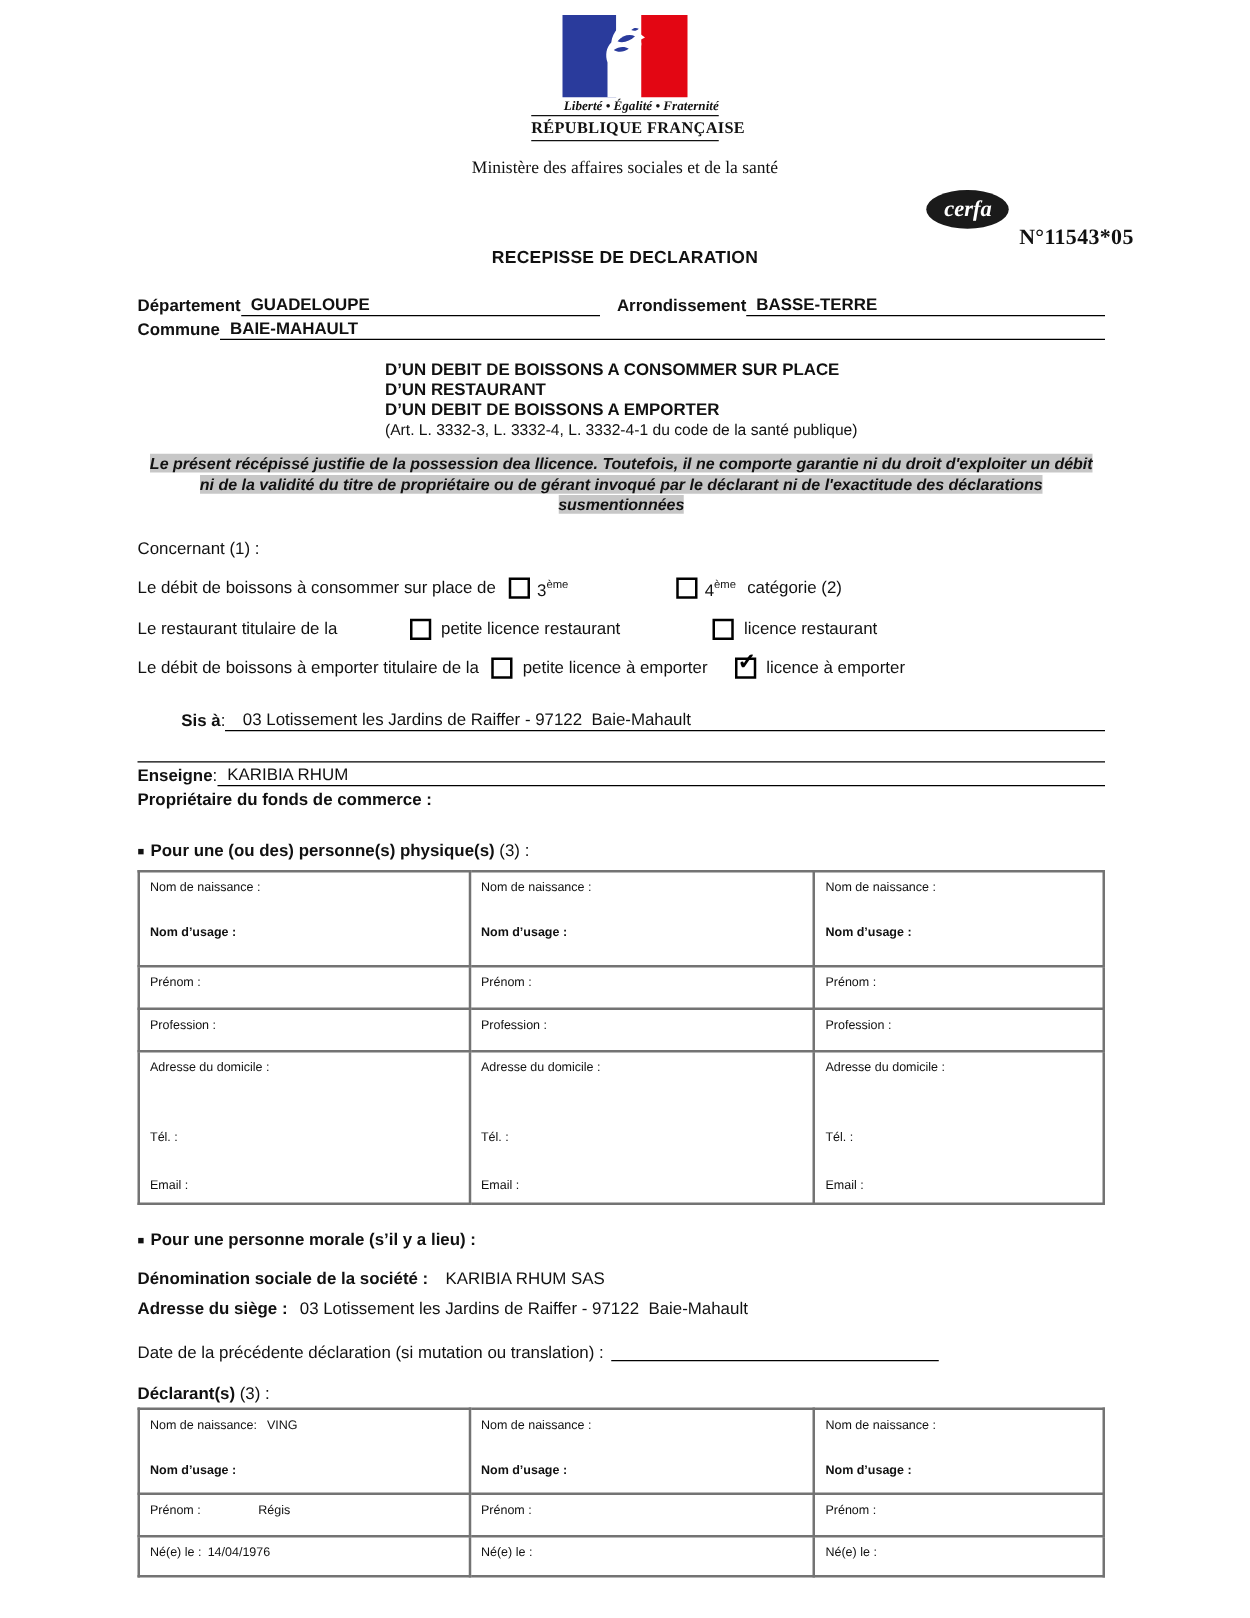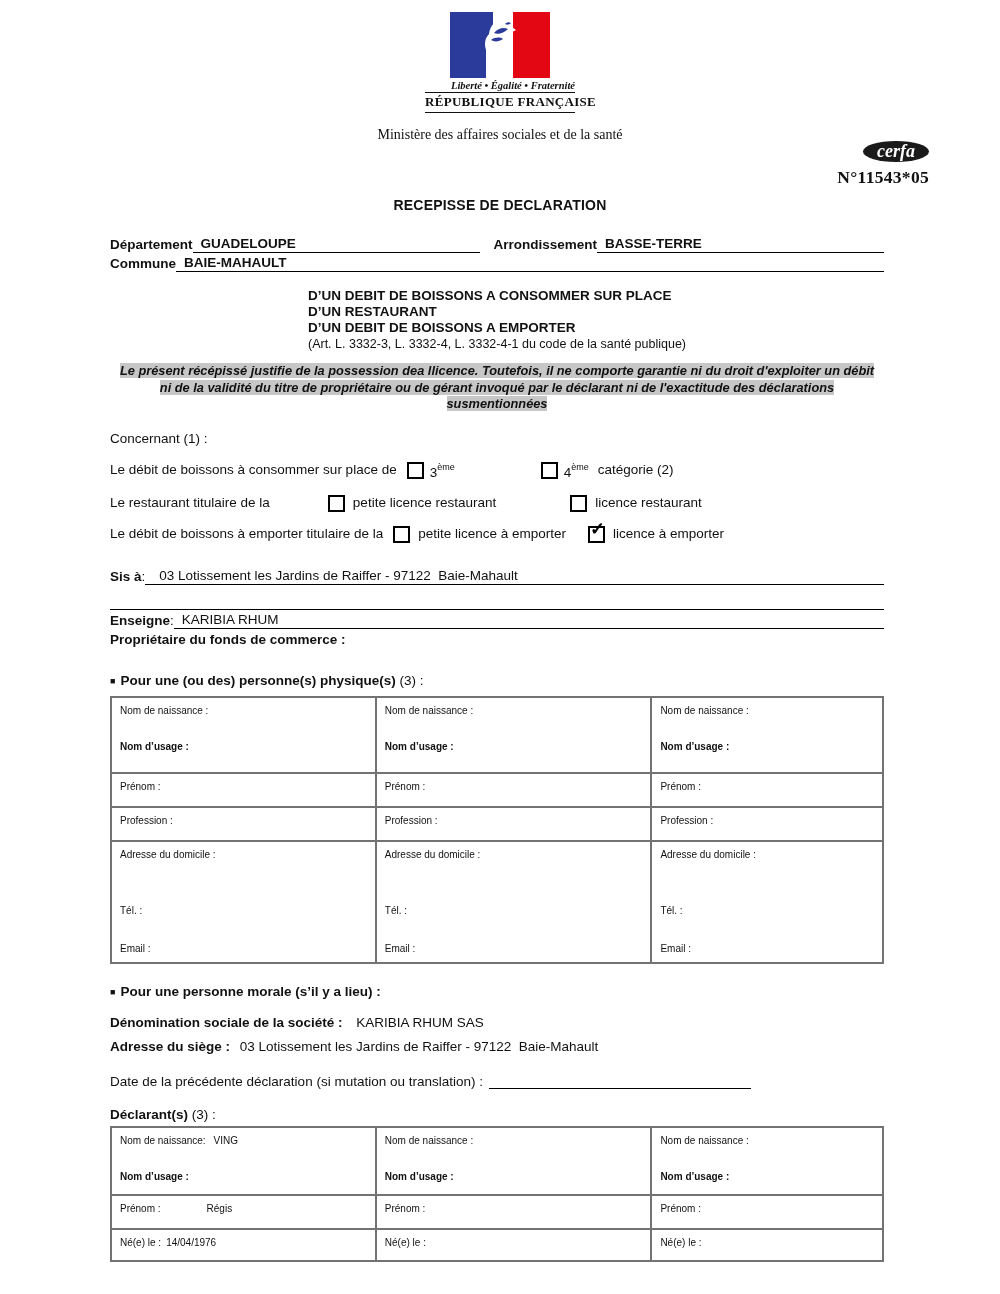--- a/index.html
+++ b/index.html
@@ -27,31 +27,31 @@
     font-family:"Liberation Serif", serif;
     font-weight:bold;font-size:13px;letter-spacing:.3px;
     border-bottom:1.5px solid #111;padding:1px 0 2px 0;white-space:nowrap;
   }
   .ministry{
     font-family:"Liberation Serif", serif;
     font-size:14px;text-align:center;margin-top:14px;
   }
   .cerfa-row{
     display:flex;justify-content:flex-end;align-items:flex-end;
-    padding-right:71px;margin-top:6px;height:34px;flex-direction:column;
+    padding-right:93px;margin-top:6px;height:34px;
   }
   .cerfa-ellipse{
     display:inline-flex;align-items:center;justify-content:center;
     width:66px;height:31px;background:#1a1a1a;border-radius:50%;
     color:#fff;font-family:"Liberation Serif", serif;
     font-style:italic;font-weight:bold;font-size:18px;
   }
   .cerfa-number{
     font-family:"Liberation Serif", serif;font-weight:bold;font-size:17.5px;
-    margin-left:8px;position:relative;top:5px;letter-spacing:.3px;
+    margin-left:8px;position:relative;top:17px;letter-spacing:.3px;
   }
 
   .doc-title{font-weight:bold;font-size:14px;text-align:center;margin-top:14px;letter-spacing:.2px;}
 
   
   .cb{
     display:inline-block;width:13px;height:13px;border:2px solid #000;
     position:relative;vertical-align:-2px;background:#fff;flex:none;
   }
   .cb.checked::after{
@@ -90,21 +90,21 @@
     font-style:italic;font-weight:bold;font-size:12.8px;line-height:1.3;
   }
 
   
   .concerning{margin-top:18px;}
   .c-row{display:flex;align-items:center;margin-top:13px;line-height:18px;}
   .c-row sup{font-size:9px;position:relative;top:-1px;}
 
   
   .sis{margin-top:24px;}
-  .sis-line{display:flex;align-items:flex-end;line-height:17px;}
+  .sis-line{display:flex;align-items:flex-end;line-height:17px;margin-left:35px;}
   .empty-ul{border-bottom:1.5px solid #000;height:17px;margin-top:7px;}
   .ens-line{display:flex;align-items:flex-end;line-height:17px;margin-top:1px;}
 
   
   .sec-head{margin-top:24px;font-size:13.5px;}
   .bullet{font-size:9px;vertical-align:1px;margin-right:5px;}
 
   
   table.ftable{
     border-collapse:collapse;width:100%;margin-top:8px;

